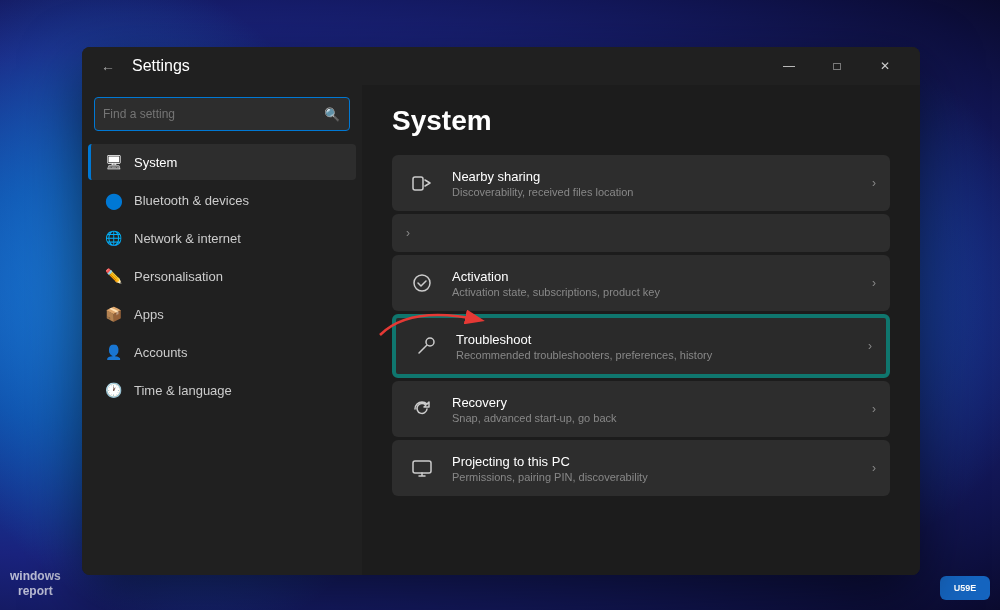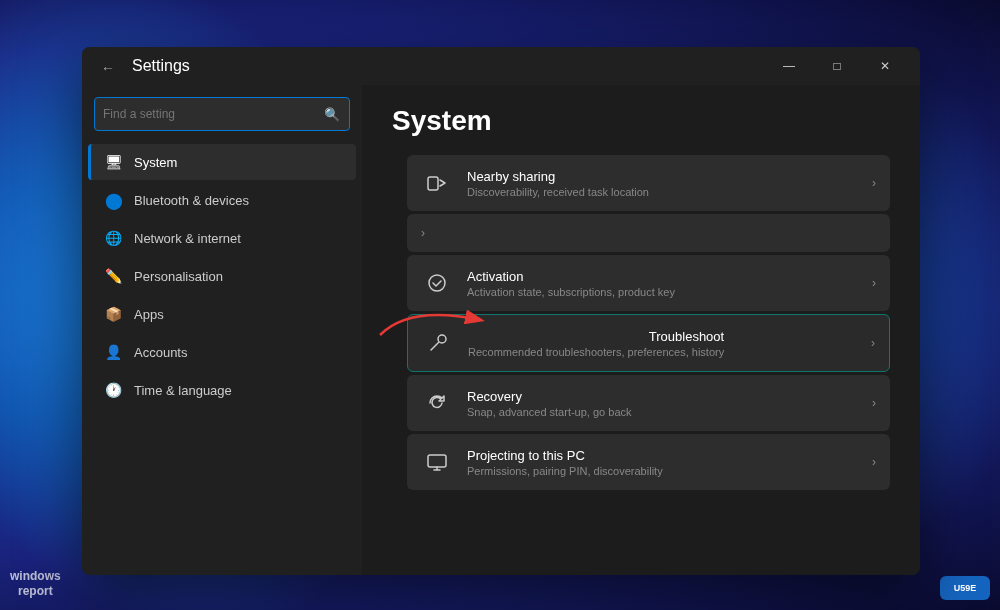--- a/index.html
+++ b/index.html
@@ -188,36 +188,34 @@
       font-weight: 600;
       color: #fff;
       margin-bottom: 18px;
     }
 
     
     .settings-list {
       display: flex;
       flex-direction: column;
       gap: 3px;
-      margin-left: 15px;
     }
     .setting-item {
       display: flex;
       align-items: center;
       justify-content: space-between;
       background: #2d2d2d;
       border-radius: 6px;
       padding: 12px 14px;
       cursor: pointer;
       transition: background 0.1s;
     }
     .setting-item.highlighted {
       background: #2a2a2a;
-      border: 1px solid #0f766e;
-      text-align: right;
+      border: 4px solid #0f766e;
     }
     .setting-left {
       display: flex;
       align-items: center;
       gap: 14px;
     }
     .setting-icon {
       width: 32px;
       height: 32px;
       display: flex;
@@ -366,21 +364,21 @@
         <div class="setting-item">
           <div class="setting-left">
             <div class="setting-icon">
               <svg width="22" height="22" viewBox="0 0 22 22" fill="none">
                 <rect x="2" y="5" width="10" height="13" rx="2" stroke="#ccc" stroke-width="1.5"></rect>
                 <path d="M14 8l5 3-5 3" stroke="#ccc" stroke-width="1.5" stroke-linecap="round" stroke-linejoin="round"></path>
               </svg>
             </div>
             <div class="setting-text">
               <div class="setting-title">Nearby sharing</div>
-              <div class="setting-desc">Discoverability, received task location</div>
+              <div class="setting-desc">Discoverability, received files location</div>
             </div>
           </div>
           <span class="chevron">›</span>
         </div>
 
         <div class="setting-item">
           <span class="chevron">›</span>
         </div>
 
         <div class="setting-item">

